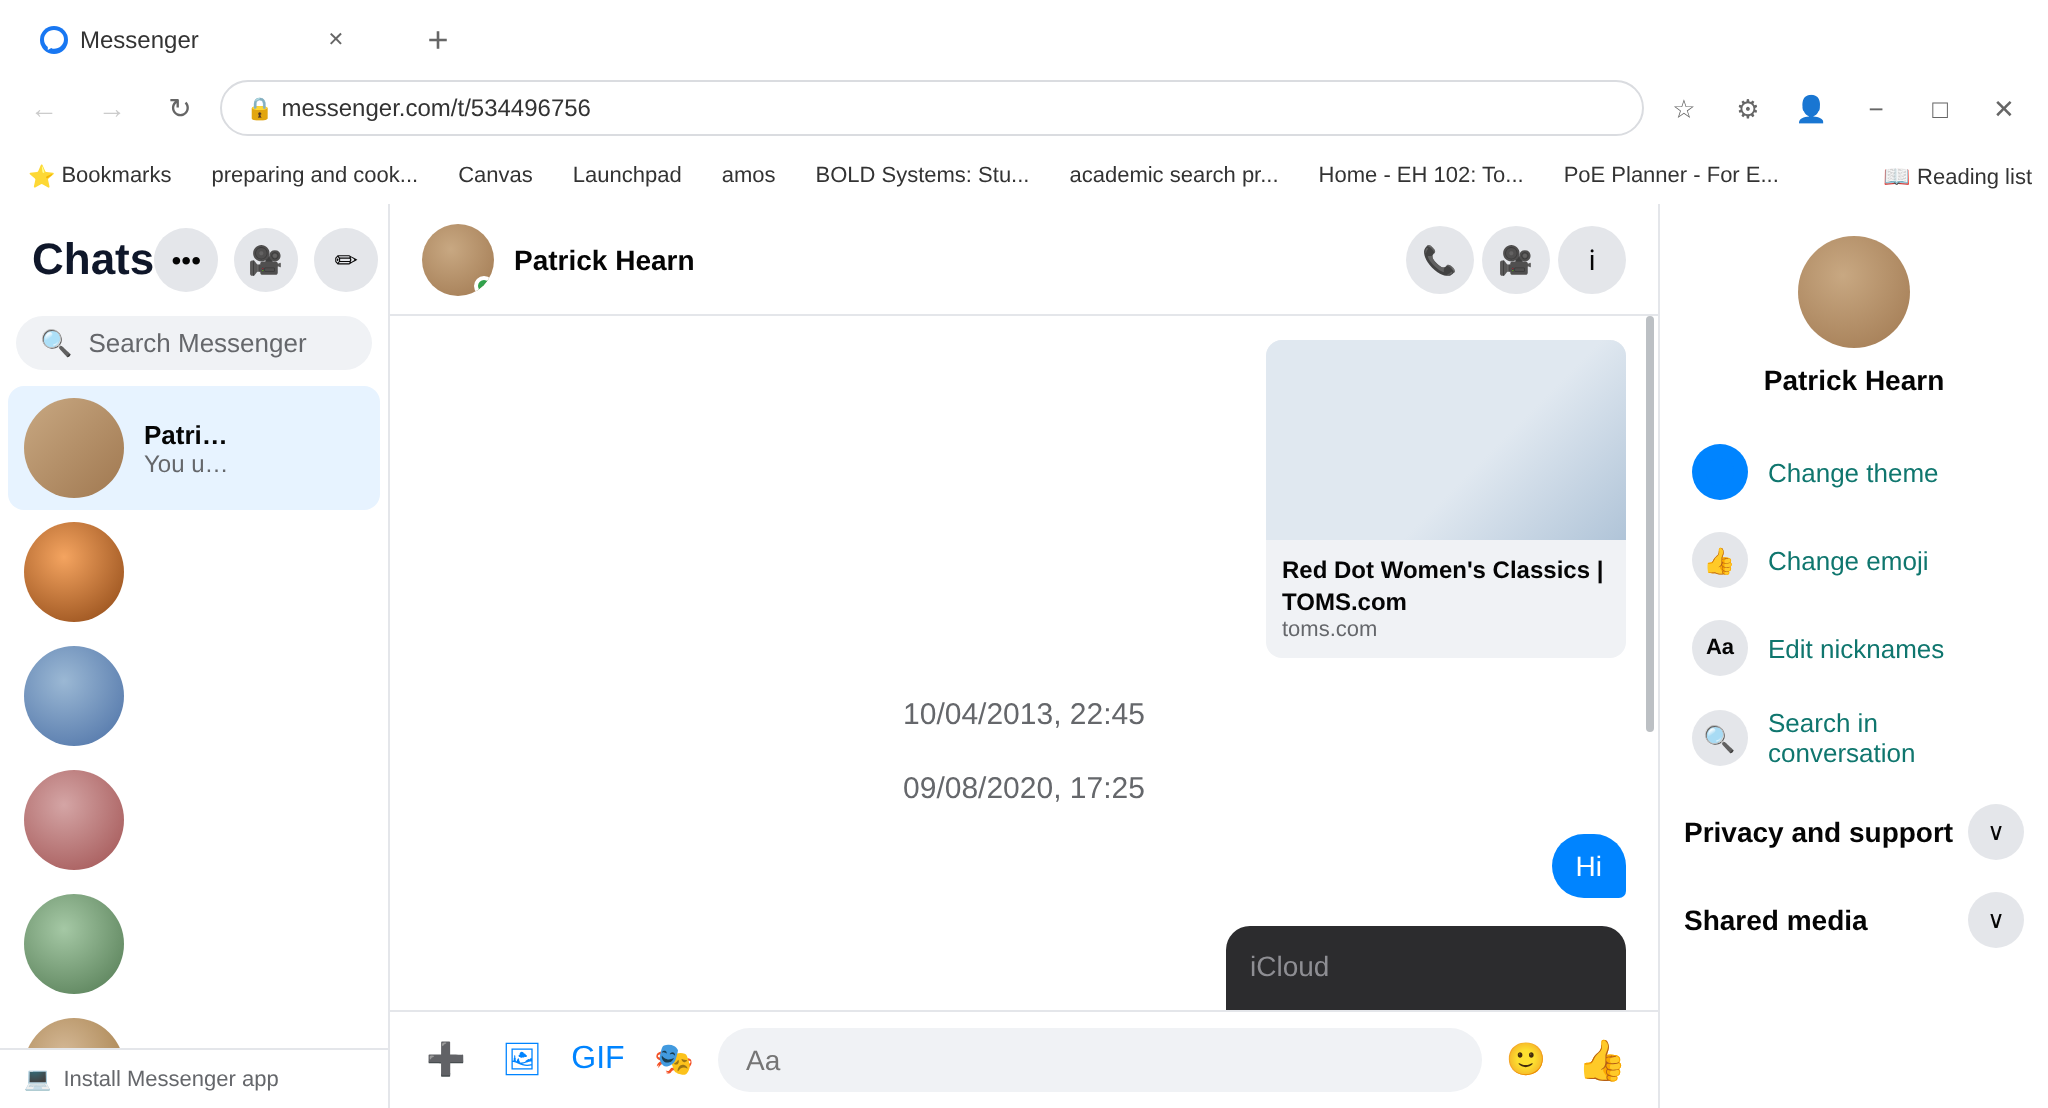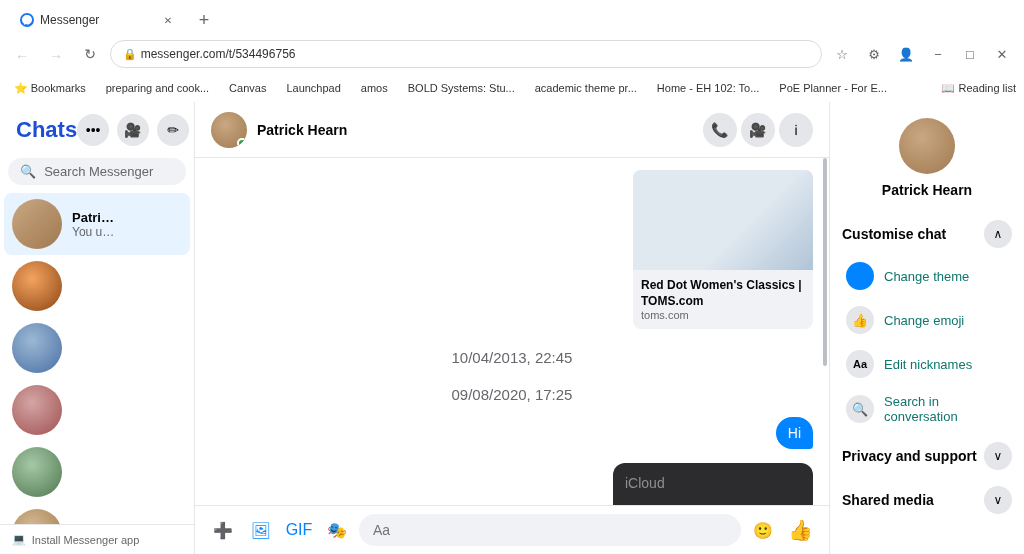--- a/index.html
+++ b/index.html
@@ -1,17 +1,17 @@
 <!DOCTYPE html>
 <html><head>
   <meta charset="utf-8">
   <style>
     * { box-sizing: border-box; margin: 0; padding: 0; }
     body { font-family: -apple-system, BlinkMacSystemFont, 'Segoe UI', sans-serif; background: #fff; width: 1024px; height: 554px; overflow: hidden; display: flex; flex-direction: column; }
-    .tab-bar { display: flex; align-items: flex-start; padding: 6px 8px 0; gap: 2px; height: 34px; }
+    .tab-bar { display: flex; align-items: flex-start; padding: 6px 8px 0; gap: 17px; height: 34px; }
     .tab { display: flex; align-items: center; background: #fff; border-radius: 8px 8px 0 0; padding: 0 12px; height: 28px; font-size: 12px; gap: 6px; min-width: 180px; }
     .tab-favicon { width: 14px; height: 14px; background: #1877f2; border-radius: 50%; display: flex; align-items: center; justify-content: center; }
     .tab-favicon svg { width: 10px; height: 10px; fill: white; }
     .tab-title { font-size: 12px; color: #333; flex: 1; white-space: nowrap; overflow: hidden; text-overflow: ellipsis; }
     .tab-close { width: 16px; height: 16px; border-radius: 50%; display: flex; align-items: center; justify-content: center; font-size: 10px; color: #666; cursor: pointer; }
     .new-tab-btn { width: 28px; height: 28px; display: flex; align-items: center; justify-content: center; border-radius: 50%; color: #666; font-size: 18px; cursor: pointer; }
 
     .address-bar-row { display: flex; align-items: center; padding: 4px 8px; gap: 6px; height: 40px; }
     .nav-btn { width: 28px; height: 28px; border-radius: 50%; display: flex; align-items: center; justify-content: center; color: #666; font-size: 14px; cursor: pointer; }
     .nav-btn.disabled { color: #ccc; cursor: default; }
@@ -23,21 +23,21 @@
 
     .bookmarks-bar { display: flex; align-items: center; padding: 2px 8px; height: 28px; gap: 8px; font-size: 11px; color: #333; overflow: hidden; }
     .bookmark-item { display: flex; align-items: center; gap: 3px; padding: 2px 6px; border-radius: 4px; cursor: pointer; white-space: nowrap; }
 
     
     .app-content { display: flex; flex: 1; overflow: hidden; }
 
     
     .sidebar { width: 195px; border-right: 1px solid #e4e6ea; display: flex; flex-direction: column; background: #fff; flex-shrink: 0; }
     .sidebar-header { padding: 12px 16px 8px; display: flex; align-items: center; justify-content: space-between; }
-    .sidebar-title { font-size: 22px; font-weight: 700; color: #1d4ed8; }
+    .sidebar-title { font-size: 22px; font-weight: 700; color: #0f172a; }
     .sidebar-actions { display: flex; gap: 8px; }
     .sidebar-action-btn { width: 32px; height: 32px; border-radius: 50%; background: #e4e6ea; display: flex; align-items: center; justify-content: center; cursor: pointer; color: #050505; font-size: 14px; }
     .search-box { margin: 4px 8px 8px; background: #f0f2f5; border-radius: 20px; display: flex; align-items: center; padding: 6px 12px; gap: 8px; }
     .search-box .search-icon { color: #65676b; font-size: 13px; }
     .search-input { background: transparent; border: none; outline: none; font-size: 13px; color: #0f172a; width: 100%; }
     .search-input::placeholder { color: #65676b; }
 
     .chat-list { flex: 1; overflow-y: auto; }
     .chat-item { display: flex; align-items: center; padding: 6px 8px; cursor: pointer; border-radius: 8px; margin: 0 4px; gap: 10px; position: relative; }
     .chat-item.active { background: #e7f3ff; }
@@ -141,21 +141,21 @@
       <div class="browser-action-btn">✕</div>
     </div>
   </div>
   <div class="bookmarks-bar">
     <span class="bookmark-item">⭐ <span>Bookmarks</span></span>
     <span class="bookmark-item">preparing and cook...</span>
     <span class="bookmark-item">Canvas</span>
     <span class="bookmark-item">Launchpad</span>
     <span class="bookmark-item">amos</span>
     <span class="bookmark-item">BOLD Systems: Stu...</span>
-    <span class="bookmark-item">academic theme pr...</span>
+    <span class="bookmark-item">academic search pr...</span>
     <span class="bookmark-item">Home - EH 102: To...</span>
     <span class="bookmark-item">PoE Planner - For E...</span>
     <span style="font-size:11px;color:#333;margin-left:auto;">📖 Reading list</span>
   </div>
 </div>
 
 <div class="app-content">
 
   <div class="sidebar">
     <div class="sidebar-header">
@@ -281,24 +281,20 @@
       <div class="emoji-btn">🙂</div>
       <div class="like-btn">👍</div>
     </div>
   </div>
 
   <div class="right-panel">
     <div class="panel-avatar" style="background: radial-gradient(circle at 40% 35%, #c8a882, #a07850);"></div>
     <div class="panel-name">Patrick Hearn</div>
 
     <div class="panel-section">
-      <div class="panel-section-header">
-        <span class="panel-section-title">Customise chat</span>
-        <div class="panel-section-toggle">∧</div>
-      </div>
 
       <div class="panel-option">
         <div class="panel-option-icon" style="background: #0084ff; border-radius: 50;">
           <div class="theme-dot"></div>
         </div>
         <span class="panel-option-label">Change theme</span>
       </div>
 
       <div class="panel-option">
         <div class="panel-option-icon">👍</div>

